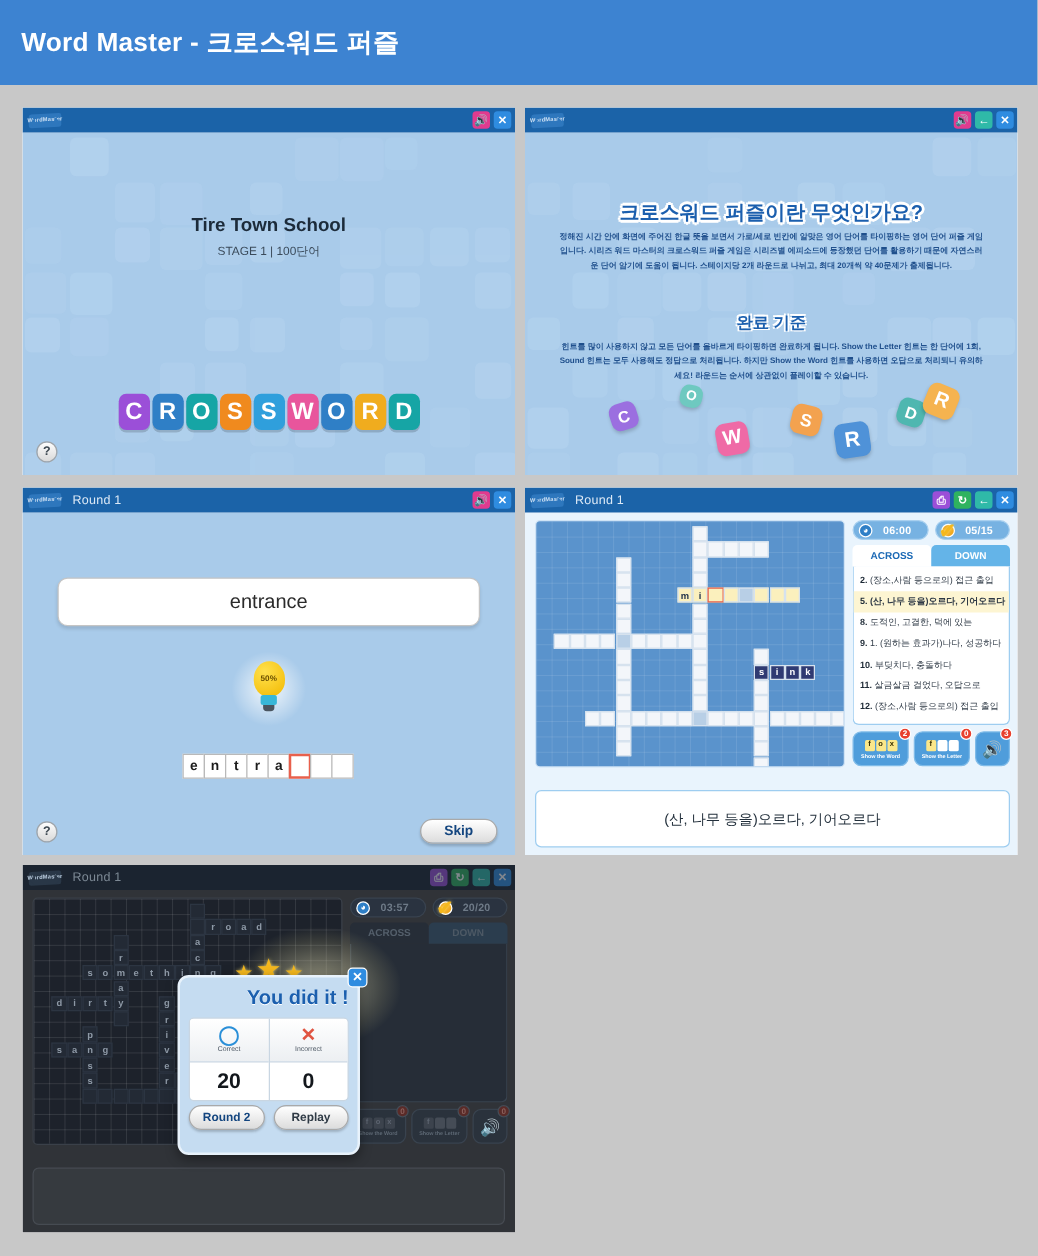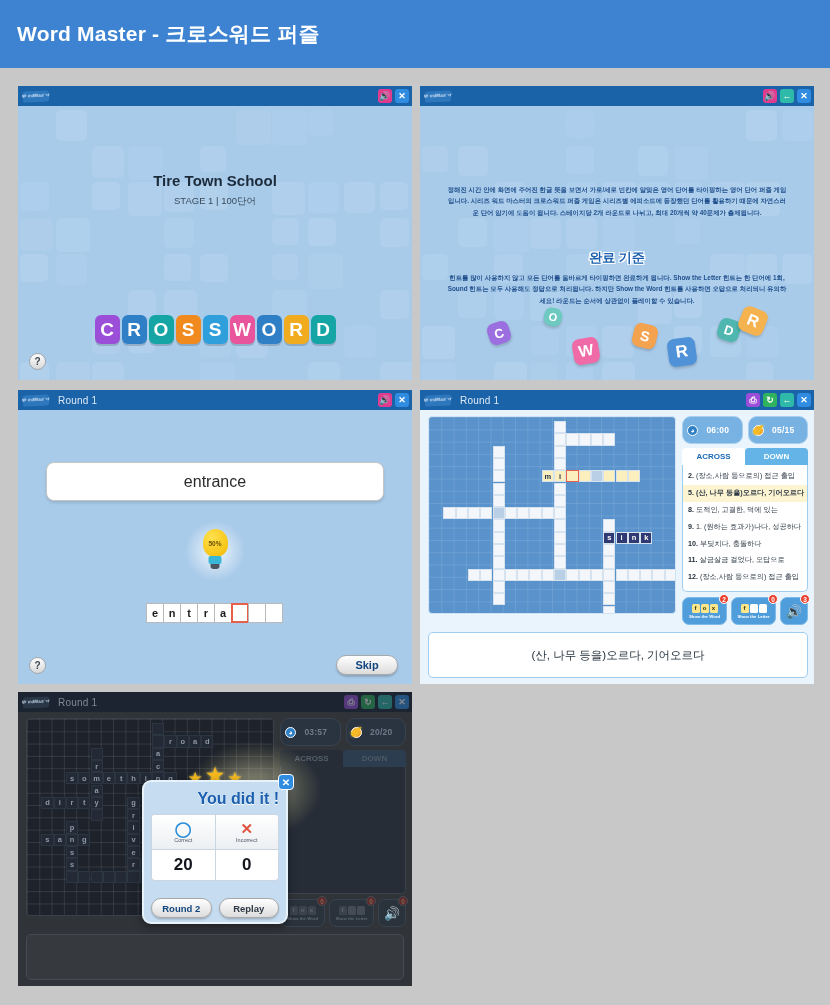--- a/index.html
+++ b/index.html
@@ -273,21 +273,21 @@
   .gcell.yellow  { background: #fbf0bd; }
   .gcell.yellow2 { background: #b8cfe6; }
   .gcell.navy    { background: #2f3a72; color: #ffffff; }
   .gcell.cur     { border: 1.5px solid #e8604c; background: #fbf0bd; }
 
   .side-panel {
     position: absolute; right: 6px; top: 6px; width: 126px;
   }
   .status-row { display: flex; gap: 5px; margin-bottom: 4px; }
   .pill {
-    flex: 1; height: 28px; border-radius: 9px;
+    flex: 1; height: 16px; border-radius: 9px;
     background: #77b2e2; border: 1px solid #a9d0ef;
     display: flex; align-items: center; padding: 0 4px;
     position: relative;
   }
   .play-body.dark .pill { background: #2a3340; border-color: #39434f; }
   .pill-ic {
     width: 11px; height: 11px; border-radius: 50%;
     display: flex; align-items: center; justify-content: center;
     font-size: 7px; color: #fff; flex-shrink: 0;
   }
@@ -414,21 +414,21 @@
     border-bottom: 1px solid #c9d6e2;
   }
   .score-mark { font-size: 15px; font-weight: bold; line-height: 1; }
   .score-mark.ok  { color: #2a8fd8; }
   .score-mark.bad { color: #e05441; }
   .score-lbl { font-size: 5.5px; color: #4a5561; }
   .score-val {
     height: 30px; display: flex; align-items: center; justify-content: center;
     font-size: 17px; font-weight: bold; color: #13171c;
   }
-  .modal-btns { display: flex; gap: 7px; margin-top: 17px; }
+  .modal-btns { display: flex; gap: 7px; margin-top: 3px; }
   .modal-btn {
     flex: 1; height: 20px; border-radius: 10px;
     background: linear-gradient(#ffffff, #dcdcdc);
     border: 1px solid #a9a9a9;
     display: flex; align-items: center; justify-content: center;
     font-size: 9.5px; font-weight: bold; color: #13457f;
     box-shadow: 0 1.5px 2px rgba(0,0,0,.2);
   }
   .modal-btn.secondary { color: #2f3a45; }
   .dark-strip {
@@ -571,20 +571,21 @@
         <div class="bg-tile" style="left: 254px; top: 220px; width: 28px; height: 28px; opacity: 0.81;"></div>
         <div class="bg-tile" style="left: 290px; top: 220px; width: 31px; height: 31px; opacity: 0.73;"></div>
         <div class="bg-tile" style="left: 326px; top: 220px; width: 32px; height: 32px; opacity: 0.36;"></div>
         <div class="bg-tile" style="left: 2px; top: 256px; width: 34px; height: 34px; opacity: 0.41;"></div>
         <div class="bg-tile" style="left: 74px; top: 256px; width: 33px; height: 33px; opacity: 0.77;"></div>
         <div class="bg-tile" style="left: 110px; top: 256px; width: 28px; height: 28px; opacity: 0.37;"></div>
         <div class="bg-tile" style="left: 146px; top: 256px; width: 27px; height: 27px; opacity: 0.43;"></div>
         <div class="bg-tile" style="left: 182px; top: 256px; width: 33px; height: 33px; opacity: 0.68;"></div>
         <div class="bg-tile" style="left: 326px; top: 256px; width: 27px; height: 27px; opacity: 0.61;"></div>
       </div>
+    <div class="p2-h1">크로스워드 퍼즐이란 무엇인가요?</div>
     <div class="p2-para" id="p2-para-1">정해진 시간 안에 화면에 주어진 한글 뜻을 보면서 가로/세로 빈칸에 알맞은 영어 단어를 타이핑하는 영어 단어 퍼즐 게임입니다. 시리즈 워드 마스터의 크로스워드 퍼즐 게임은 시리즈별 에피소드에 등장했던 단어를 활용하기 때문에 자연스러운 단어 암기에 도움이 됩니다. 스테이지당 2개 라운드로 나뉘고, 최대 20개씩 약 40문제가 출제됩니다.</div>
     <div class="p2-h2">완료 기준</div>
     <div class="p2-para" id="p2-para-2">힌트를 많이 사용하지 않고 모든 단어를 올바르게 타이핑하면 완료하게 됩니다. Show the Letter 힌트는 한 단어에 1회, Sound 힌트는 모두 사용해도 정답으로 처리됩니다. 하지만 Show the Word 힌트를 사용하면 오답으로 처리되니 유의하세요! 라운드는 순서에 상관없이 플레이할 수 있습니다.</div>
     <div id="float-tiles">
         <div class="float-tile" style="left: 68px; top: 216px; width: 22px; height: 22px; background: rgb(155, 111, 224); transform: rotate(-18deg); font-size: 13px;">C</div>
         <div class="float-tile" style="left: 124px; top: 202px; width: 18px; height: 18px; background: rgb(110, 201, 192); transform: rotate(12deg); font-size: 11px;">O</div>
         <div class="float-tile" style="left: 153px; top: 232px; width: 26px; height: 26px; background: rgb(239, 106, 166); transform: rotate(-10deg); font-size: 16px;">W</div>
         <div class="float-tile" style="left: 213px; top: 218px; width: 24px; height: 24px; background: rgb(243, 162, 79); transform: rotate(14deg); font-size: 14px;">S</div>
         <div class="float-tile" style="left: 248px; top: 232px; width: 28px; height: 28px; background: rgb(79, 146, 216); transform: rotate(-8deg); font-size: 17px;">R</div>
         <div class="float-tile" style="left: 298px; top: 213px; width: 22px; height: 22px; background: rgb(79, 183, 176); transform: rotate(18deg); font-size: 13px;">D</div>

